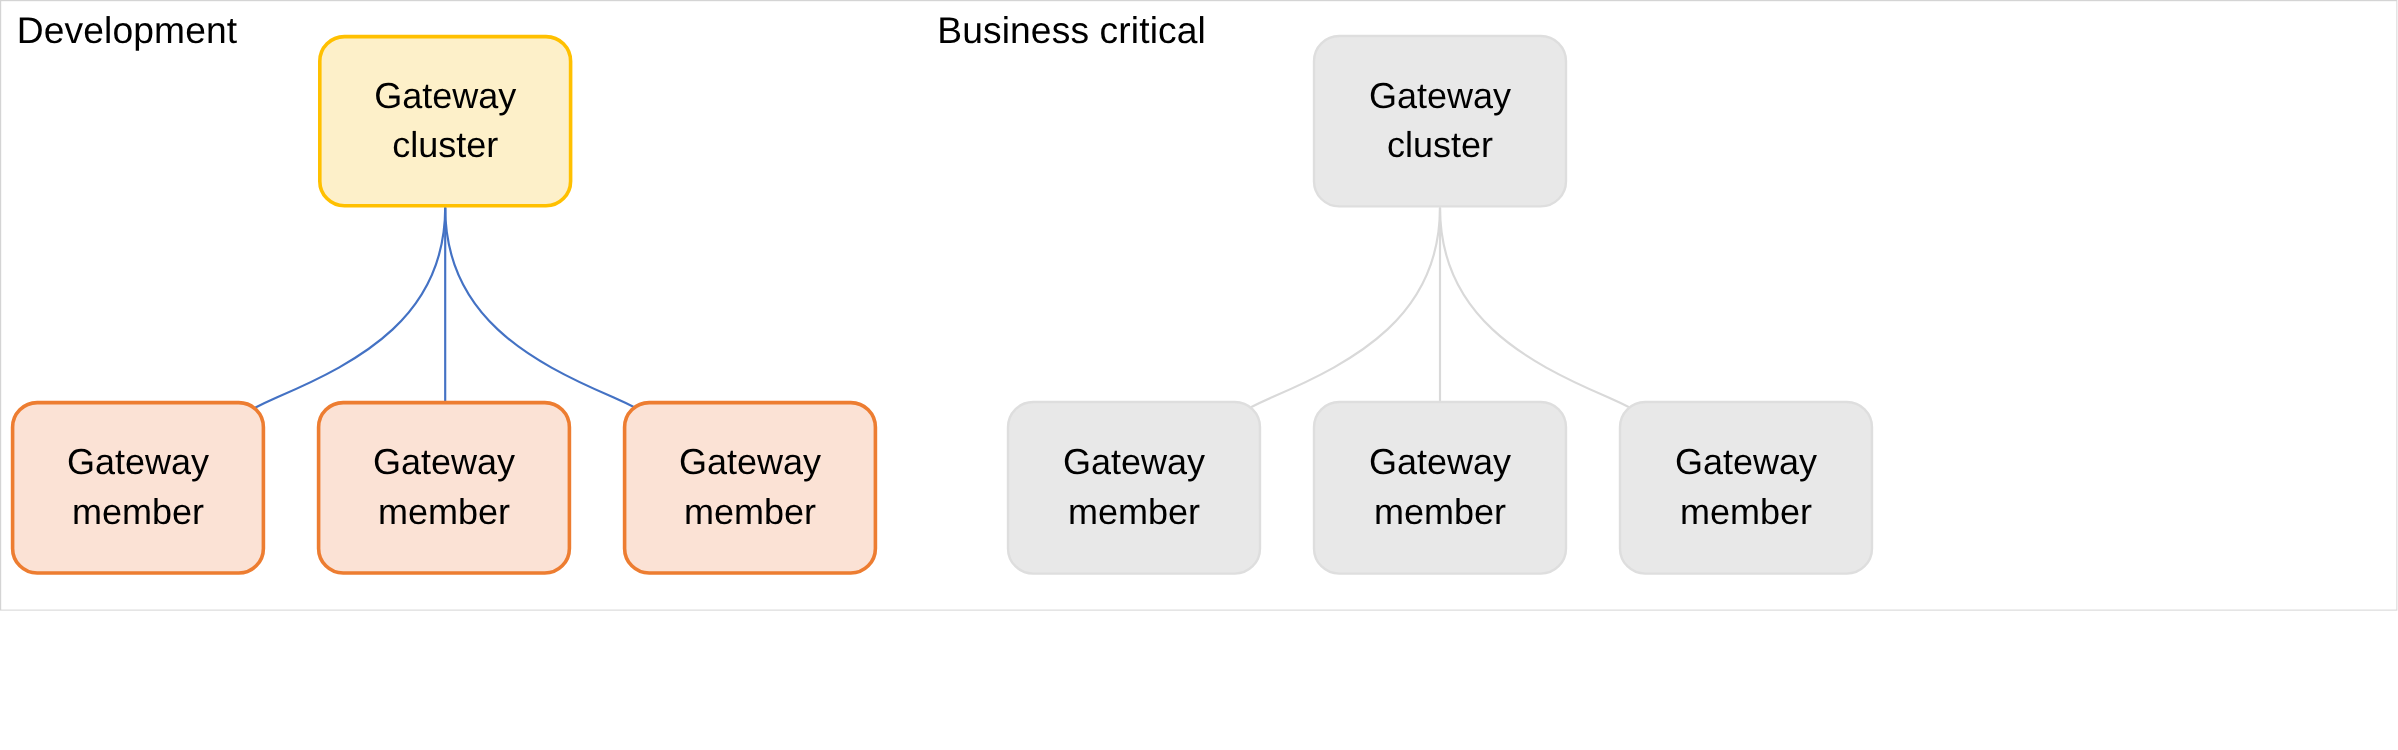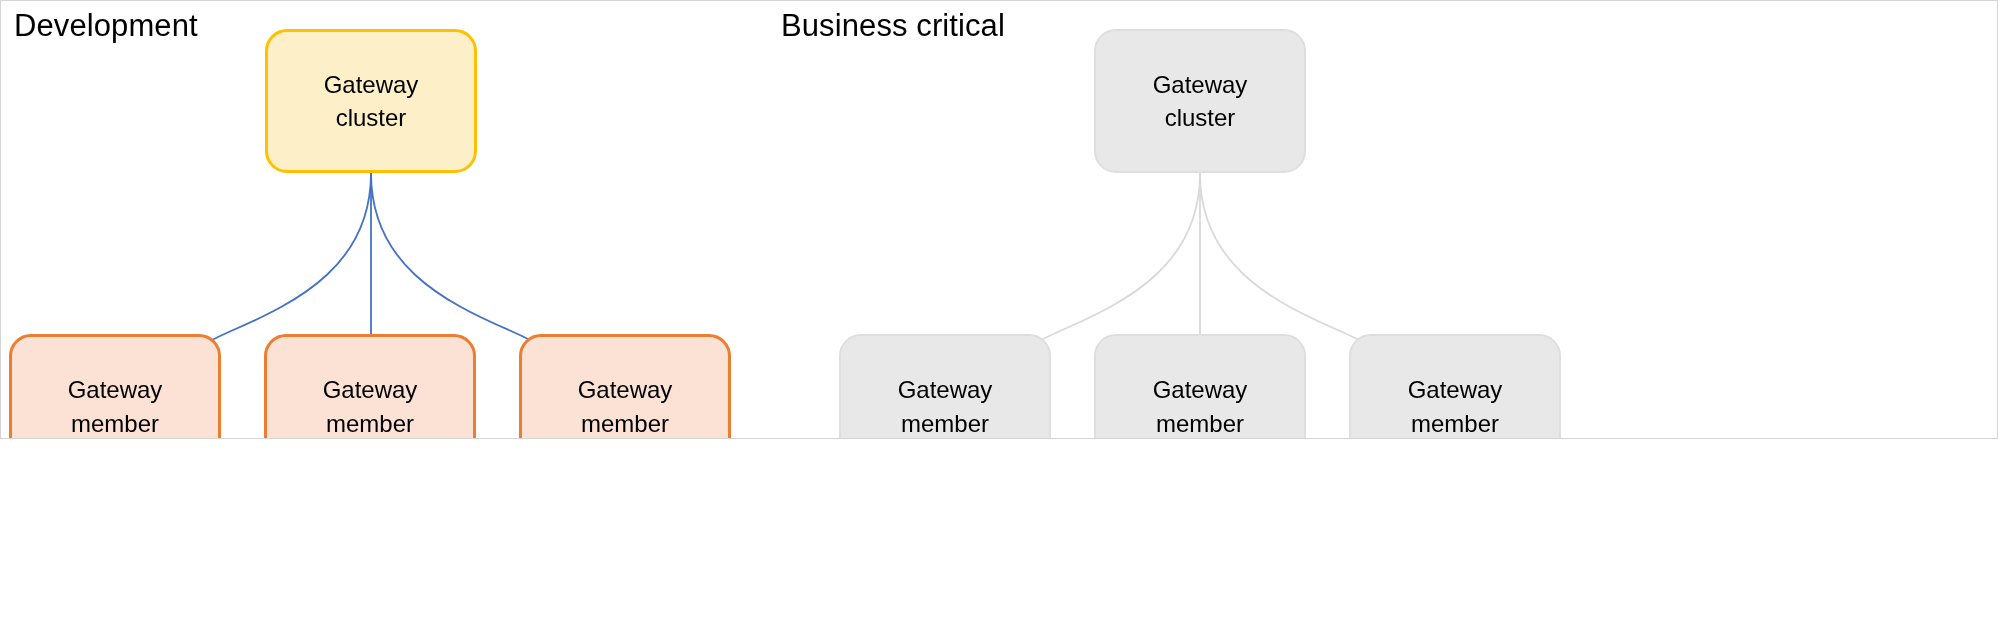--- a/index.html
+++ b/index.html
@@ -7,21 +7,21 @@
     margin: 0;
     padding: 0;
     background: #ffffff;
   }
   body {
     font-family: "Liberation Sans", "DejaVu Sans", sans-serif;
   }
   #canvas {
     position: relative;
     width: 1998px;
-    height: 439px;
+    height: 509px;
     background: #ffffff;
     border: 1px solid #d4d4d4;
     box-sizing: border-box;
     overflow: hidden;
   }
   
   .connector-layer {
     position: absolute;
     left: 0;
     top: 0;
@@ -43,21 +43,21 @@
 
   
   .node {
     position: absolute;
     box-sizing: border-box;
     display: flex;
     flex-direction: column;
     align-items: center;
     justify-content: center;
     text-align: center;
-    font-size: 24px;
+    font-size: 30px;
     line-height: 1.38;
     color: #000000;
   }
   .node .node-line { display: block; white-space: nowrap; }
 
   
   .node.cluster-dev {
     background: #fdf0c9;
     border: 3px solid #ffc000;
     border-radius: 22px;

